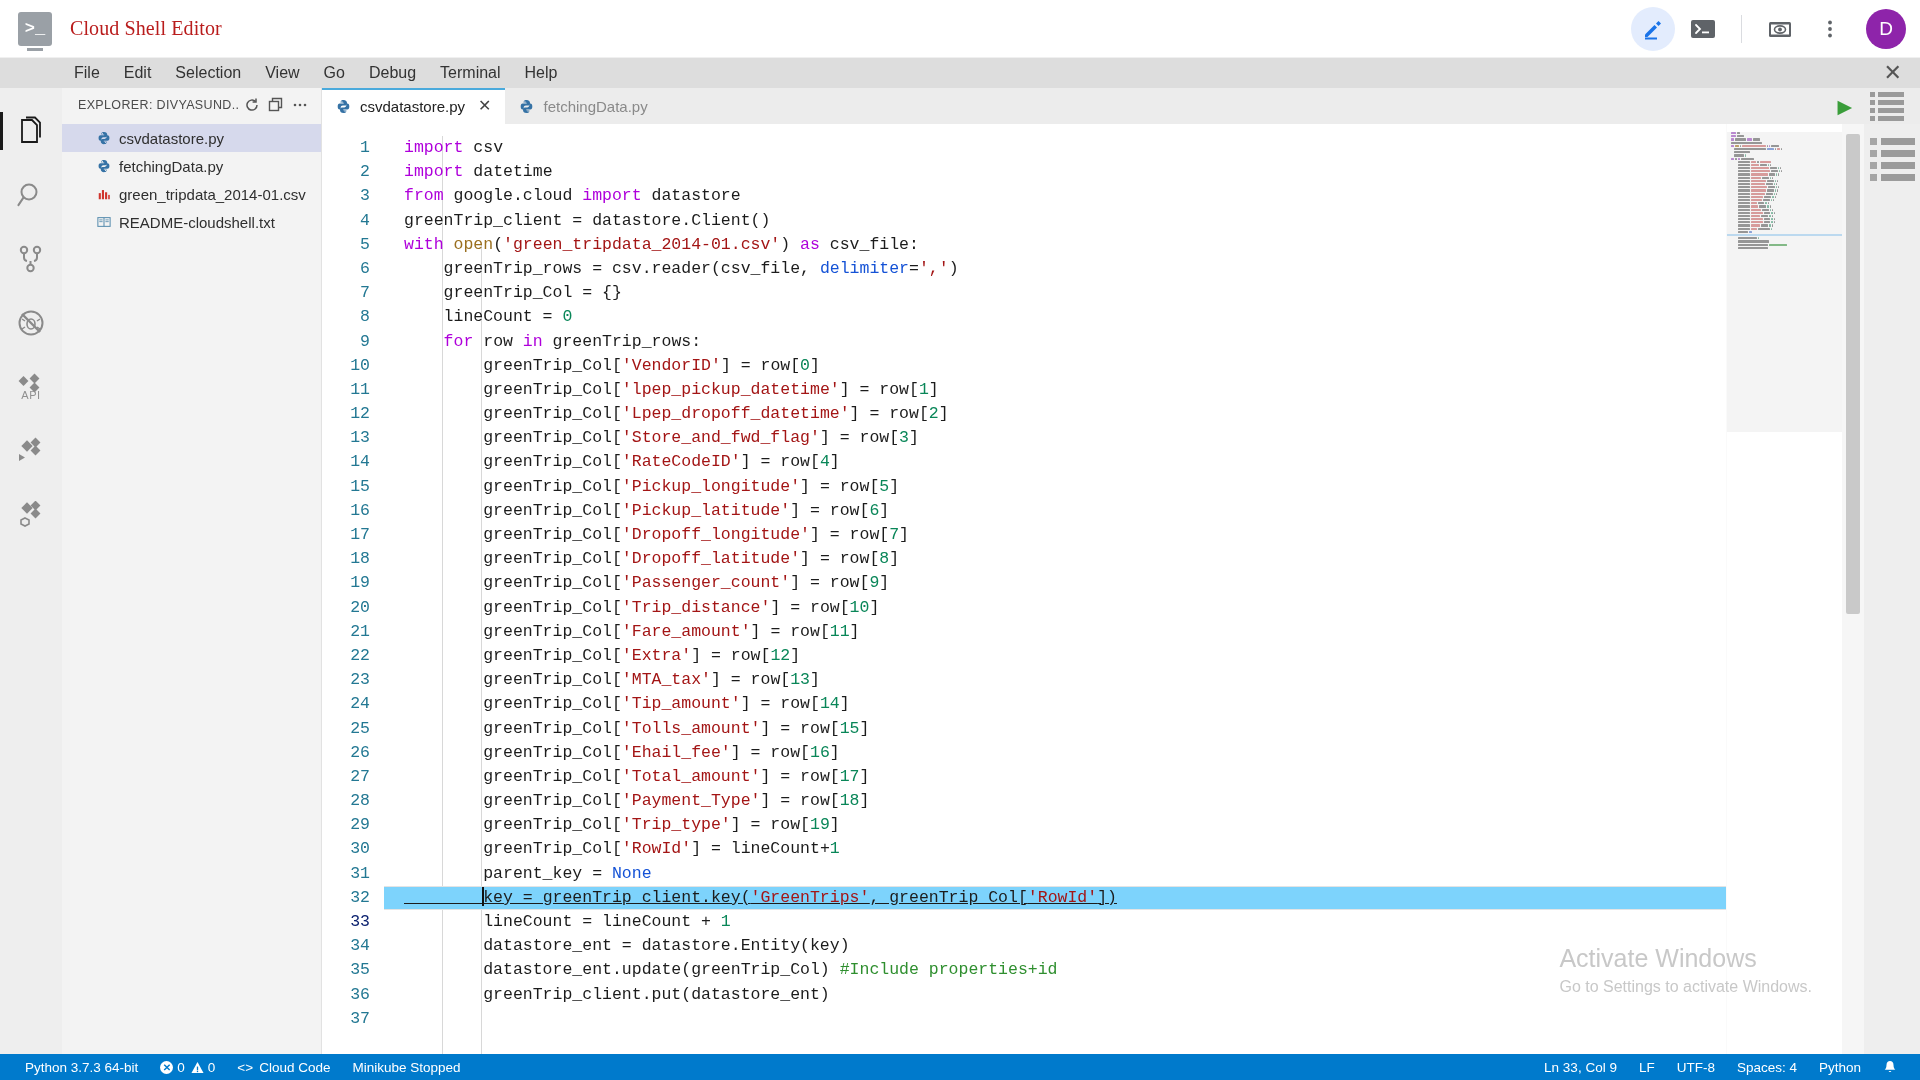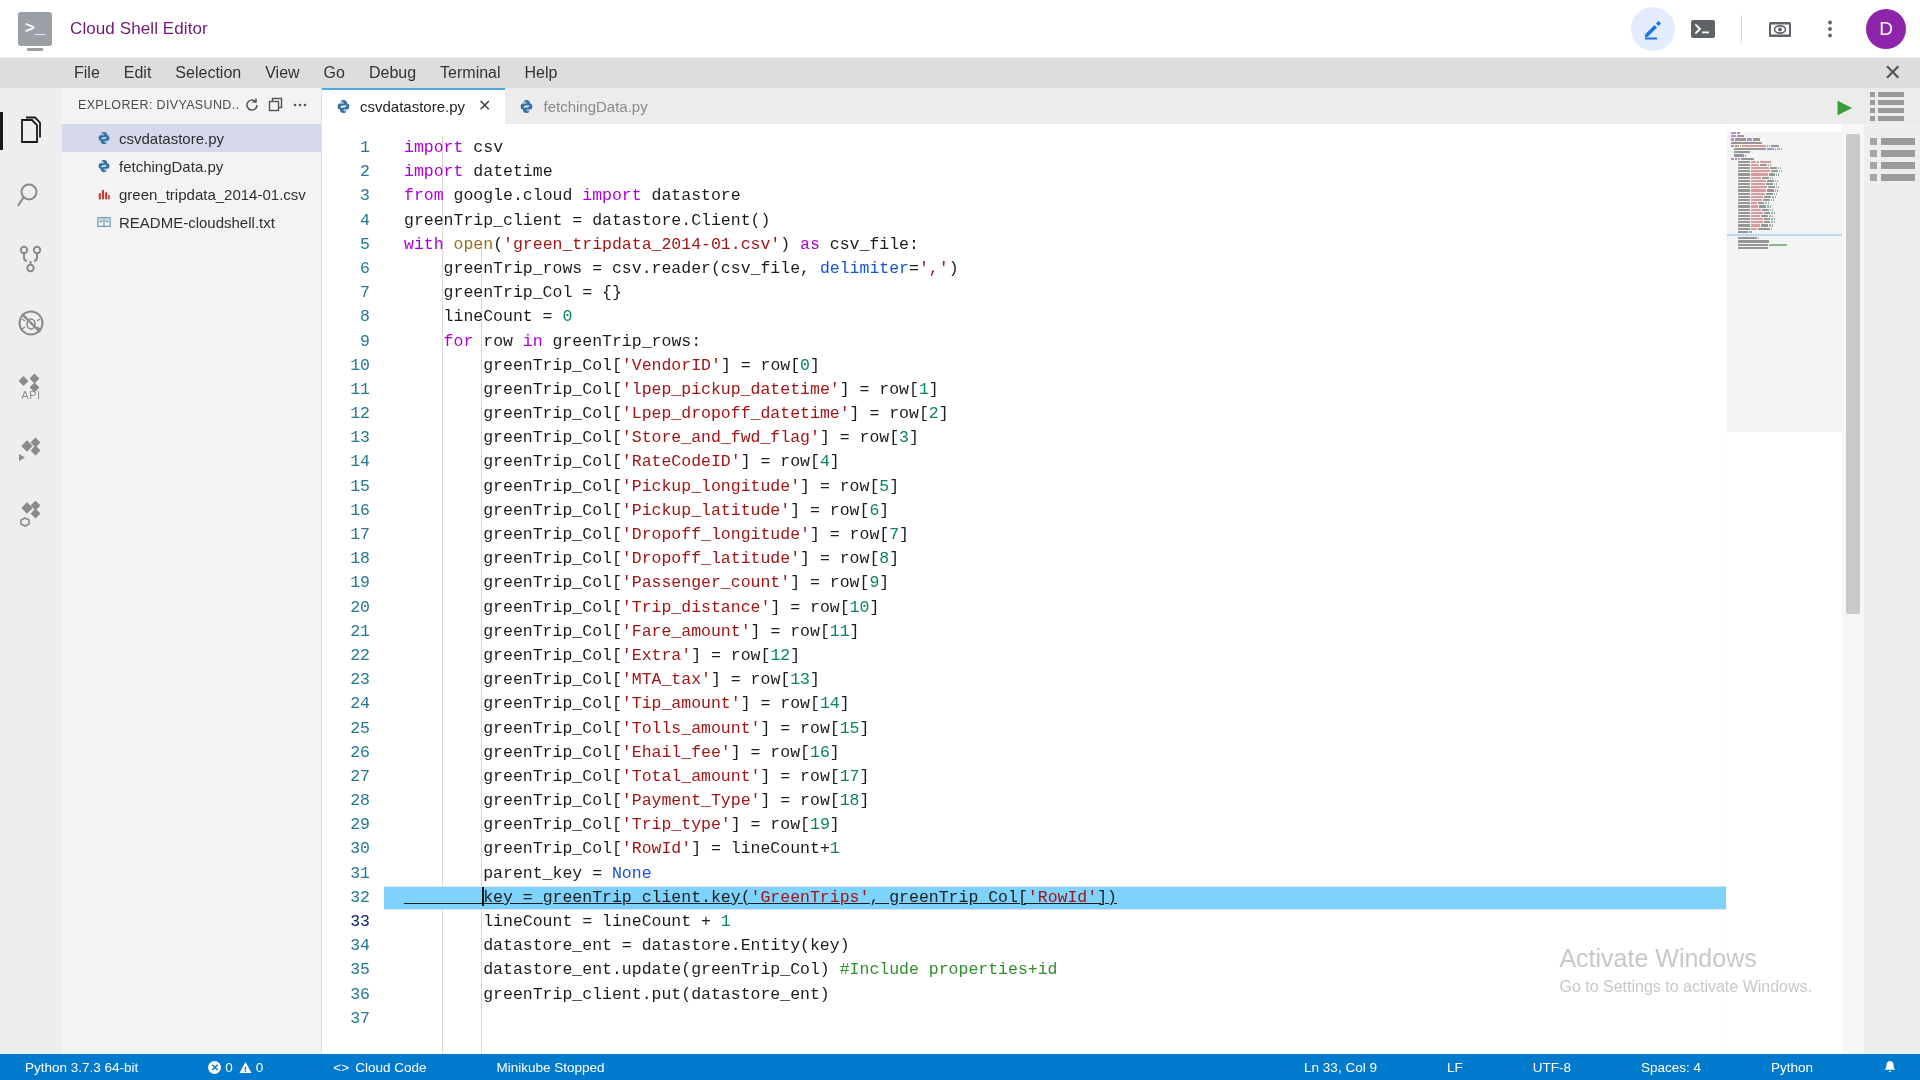--- a/index.html
+++ b/index.html
@@ -22,21 +22,21 @@
   .brand-logo {
     width:34px; height:34px; background:#9aa0a6; border-radius:3px;
     display:flex; align-items:center; justify-content:center;
     color:#fff; font-family:"Liberation Mono", monospace; font-size:17px; font-weight:bold;
     position:relative;
   }
   .brand-logo .stand {
     position:absolute; bottom:-5px; left:50%; transform:translateX(-50%);
     width:16px; height:3px; background:#9aa0a6;
   }
-  .brand-title { font-size:17px; color:#701a75; font-weight:400; letter-spacing:0.1px; }
+  .brand-title { font-size:20px; color:#b91c1c; font-weight:400; letter-spacing:0.1px;font-family:Liberation Serif, serif; }
   .tb-spacer { flex:1; }
   .tb-actions { display:flex; align-items:center; gap:6px; }
   .tb-btn {
     width:44px; height:44px; border-radius:50%;
     display:flex; align-items:center; justify-content:center;
     cursor:pointer; background:transparent;
   }
   .tb-btn.active { background:#e3ecfd; }
   .tb-divider { width:1px; height:28px; background:#dadce0; margin:0 10px; }
   .avatar {
@@ -198,21 +198,21 @@
   .watermark {
     position:absolute; right:108px; bottom:58px; text-align:left; z-index:5;
     pointer-events:none; user-select:none;
   }
   .wm-title { font-size:25px; color:#c8c8c8; font-weight:400; line-height:1.3; }
   .wm-sub { font-size:16px; color:#c8c8c8; font-weight:400; margin-top:4px; }
 
   
   .statusbar {
     height:26px; min-height:26px; background:#007acc; display:flex; align-items:center;
-    color:#fff; font-size:13.5px; padding:0 12px 0 14px;gap:48px;
+    color:#fff; font-size:13.5px; padding:0 12px 0 14px;
   }
   .st-item { padding:0 11px; display:flex; align-items:center; gap:6px; cursor:pointer; white-space:nowrap; }
   .st-spacer { flex:1; }
   .st-badge { display:inline-flex; align-items:center; gap:4px; }
   .circle-x {
     width:13px; height:13px; border-radius:50%; background:#fff; color:#007acc;
     font-size:10px; display:inline-flex; align-items:center; justify-content:center; font-weight:bold;
   }
 </style>
 </head>

